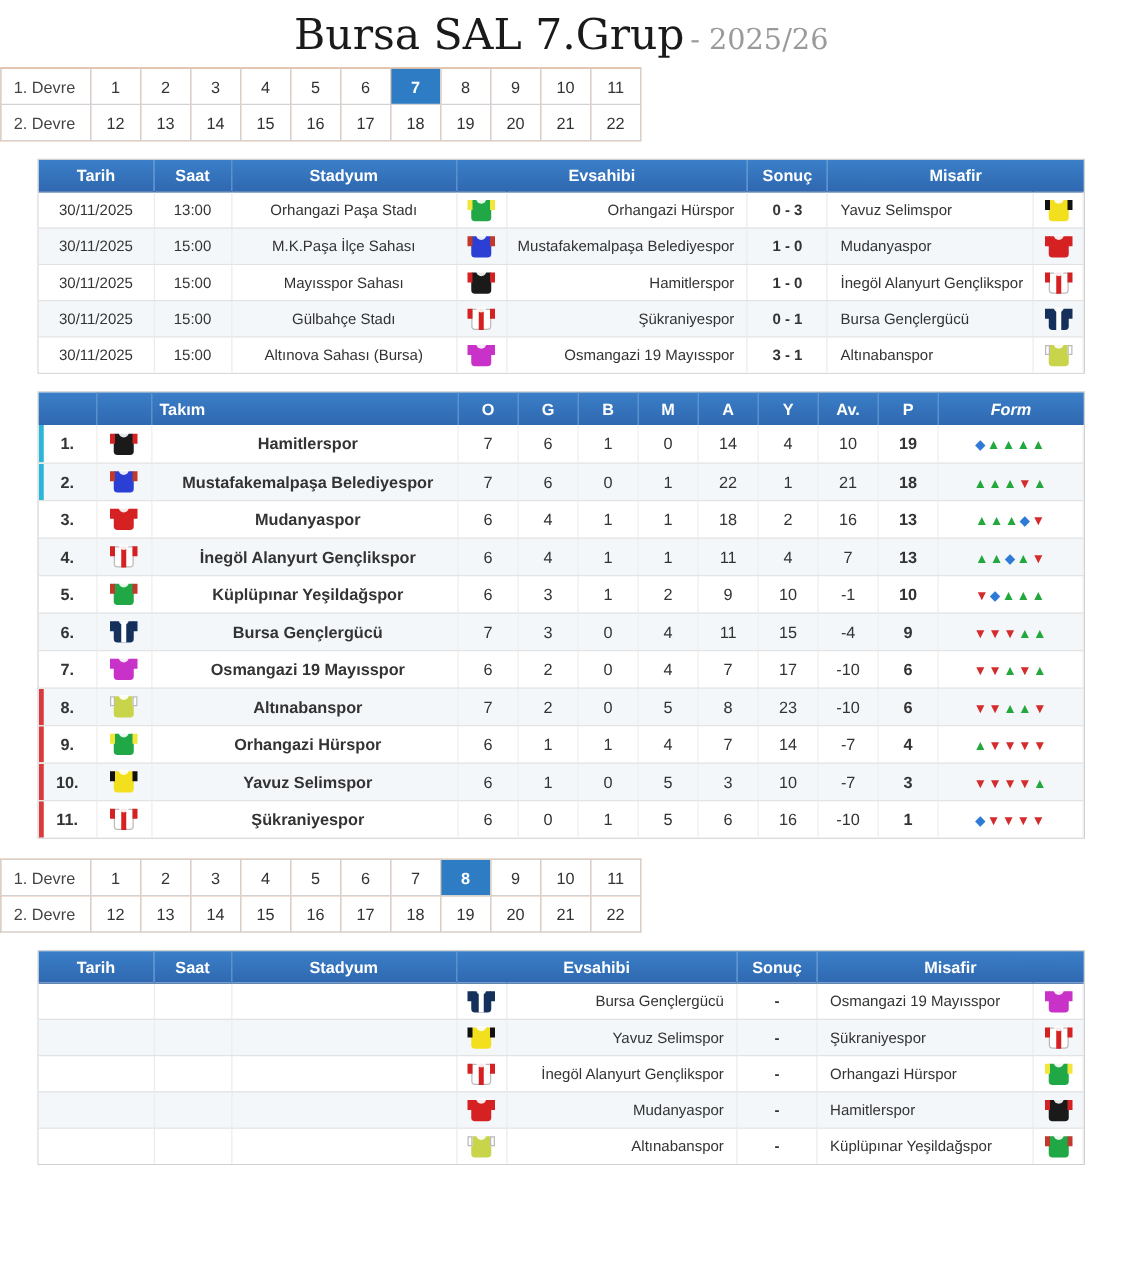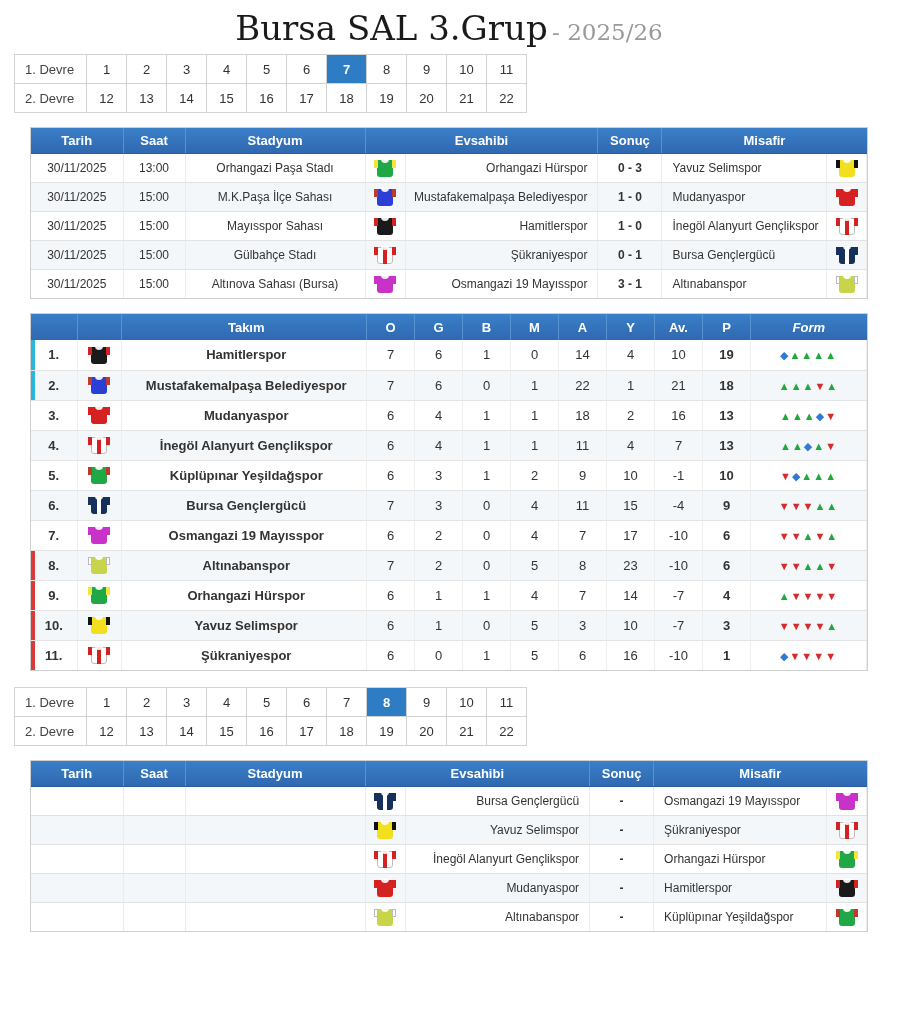--- a/index.html
+++ b/index.html
@@ -24,21 +24,21 @@
     letter-spacing: 0px;
   }
   .title-sub {
     font-size: 23px;
     color: #9a9a9a;
     font-family: "DejaVu Serif", serif;
   }
 
   
   .weeks {
-    margin-left: 14px;
+    margin-left: 0;
     border-collapse: collapse;
     border: 1px solid #cccccc;
     background: #f97316;
   }
   .weeks td {
     border: 1px solid #d2d2d2;
     font-size: 13px;
     color: #333333;
     text-align: center;
     height: 29px;
@@ -148,37 +148,37 @@
     border-bottom: 1px solid #e4e4e4;
     border-right: 1px solid #eeeeee;
     text-align: center;
     color: #333333;
     background: #ffffff;
   }
   table.stand tr:nth-child(even) td { background: #f4f7fa; }
   table.stand tr:last-child td { border-bottom: none; }
   .s-rank { width: 46px; font-weight: bold; color:#333; }
   .s-jer  { width: 44px; }
-  .s-team { text-align: center; padding-left: 6px; font-weight: bold; color:#1d4fa0; font-size:13px;}
+  .s-team { text-align: left; padding-left: 6px; font-weight: bold; color:#1d4fa0; font-size:13px;}
   .s-num  { width: 48px; }
   .s-p    { width: 48px; font-weight: bold; color:#1a3e77;}
   .s-form { width: 116px; }
   .rank-up   { box-shadow: inset 4px 0 0 #29b6d8; }
   .rank-down { box-shadow: inset 4px 0 0 #d93a3a; }
 
   .arr { font-size: 11px; letter-spacing: 1px; }
   .up   { color:#22a83c; }
   .down { color:#d42c2c; }
   .draw { color:#2f7ad6; }
 </style>
 </head>
 <body>
 
 <div class="title-wrap">
-  <span class="title-main">Bursa SAL 3.Grup</span>
+  <span class="title-main">Bursa SAL 7.Grup</span>
   <span class="title-sub">- 2025/26</span>
 </div>
 
 <table class="weeks">
   <tbody>
       <tr>
     <td class="lbl">1. Devre</td>
   <td>1</td>
         <td>2</td>
         <td>3</td>

